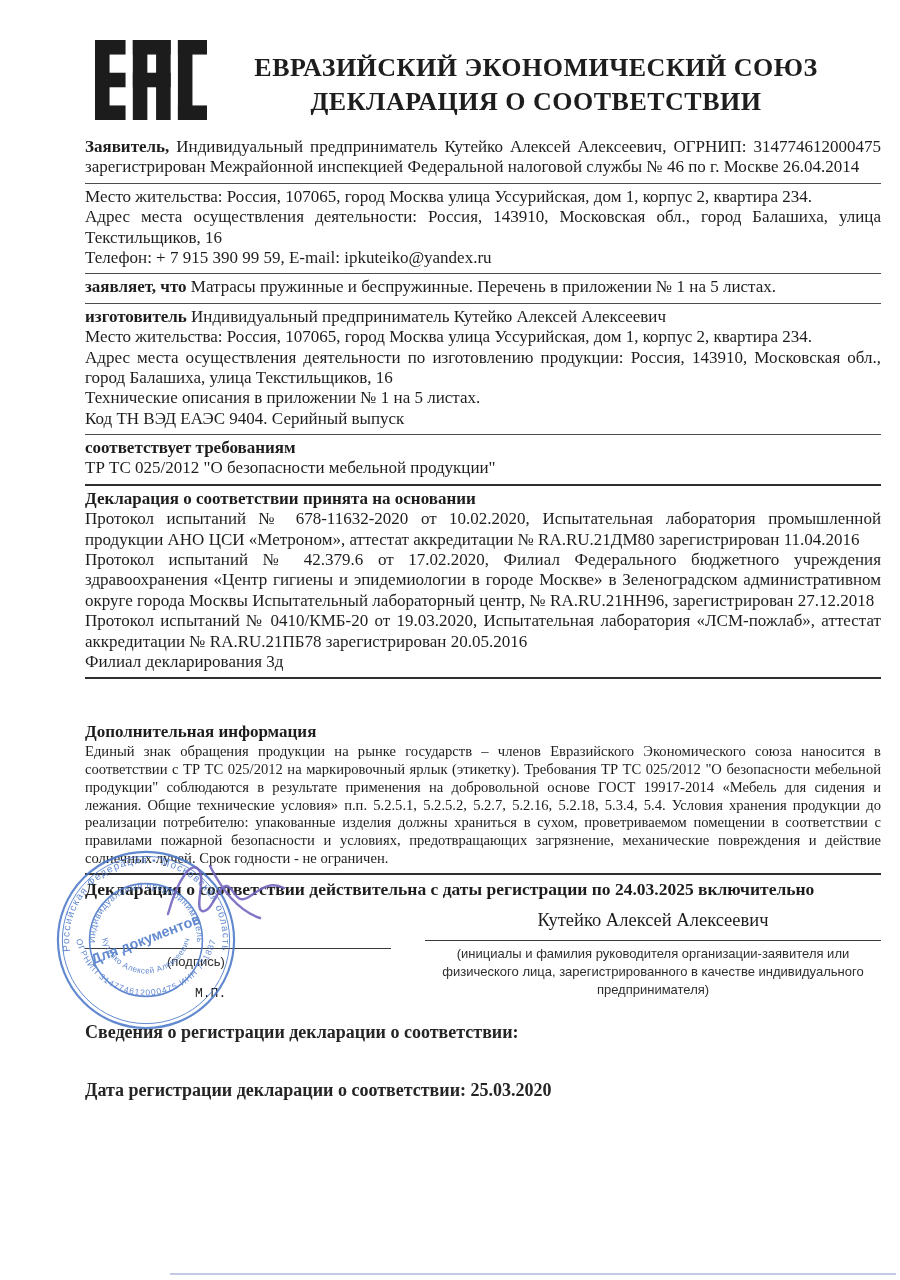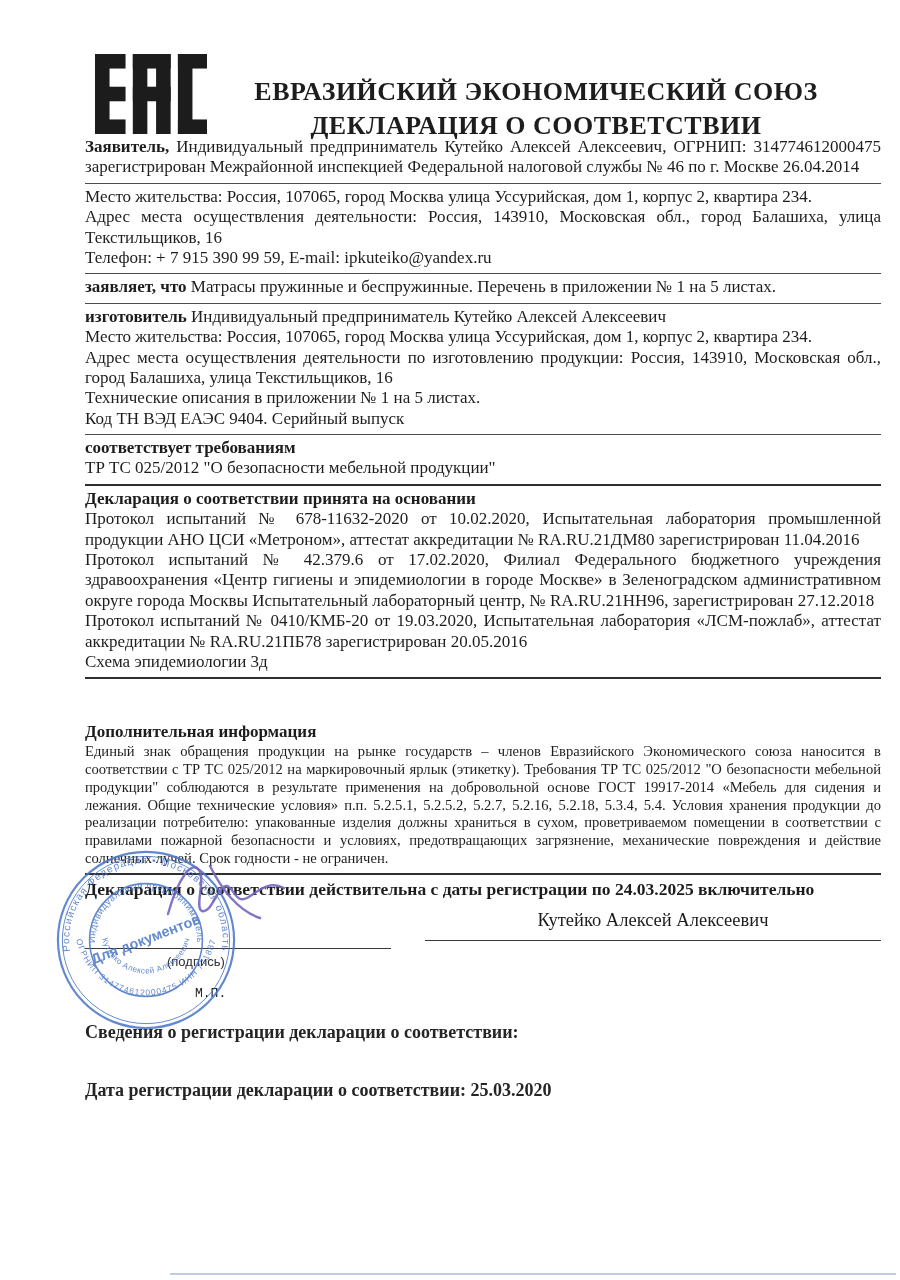--- a/index.html
+++ b/index.html
@@ -1,20 +1,20 @@
 <!DOCTYPE html>
 <html lang="ru"><head>
 <meta charset="utf-8">
 <style>
   html,body{margin:0;padding:0;background:#e8e8e8;}
   .page{
     position:relative;width:900px;height:1280px;margin:0 auto;background:#ffffff;
     font-family:"Liberation Serif","DejaVu Serif",serif;color:#1d1d1d;overflow:hidden;
   }
-  .header{position:absolute;top:45px;left:95px;right:35px;display:flex;align-items:flex-end;}
+  .header{position:absolute;top:31px;left:95px;right:35px;display:flex;align-items:center;}
   .logo{width:112px;height:98px;flex:0 0 auto;}
   .titles{flex:1;text-align:center;padding-top:10px;}
   .title-line{font-size:26px;font-weight:bold;line-height:1.3;letter-spacing:.5px;}
   .content{position:absolute;top:134px;left:85px;width:796px;}
   .sec{padding:3px 0 5px;text-align:justify;font-size:17px;line-height:1.2;}
   .sec p{margin:0;}
   .lead{font-weight:bold;}
   .rule{height:0;border-top:1.5px solid #4c4c4c;}
   .rule.thick{border-top:2px solid #2e2e2e;}
   .heading{font-weight:bold;text-align:left;}
@@ -103,41 +103,42 @@
       <p>ТР ТС 025/2012 "О безопасности мебельной продукции"</p>
     </div>
 
     <div class="rule thick"></div>
 
     <div class="sec">
       <p class="heading">Декларация о соответствии принята на основании</p>
       <p>Протокол испытаний № 678-11632-2020 от 10.02.2020, Испытательная лаборатория промышленной продукции АНО ЦСИ «Метроном», аттестат аккредитации № RA.RU.21ДМ80 зарегистрирован 11.04.2016</p>
       <p>Протокол испытаний № 42.379.6 от 17.02.2020, Филиал Федерального бюджетного учреждения здравоохранения «Центр гигиены и эпидемиологии в городе Москве» в Зеленоградском административном округе города Москвы Испытательный лабораторный центр, № RA.RU.21НН96, зарегистрирован 27.12.2018</p>
       <p>Протокол испытаний № 0410/КМБ-20 от 19.03.2020, Испытательная лаборатория «ЛСМ-пожлаб», аттестат аккредитации № RA.RU.21ПБ78 зарегистрирован 20.05.2016</p>
-      <p>Схема эпидемиологии 3д</p>
+      <p>Филиал декларирования 3д</p>
     </div>
 
     <div class="rule thick"></div>
 
     <div class="sec addl">
       <p class="heading" style="font-size:17px;">Дополнительная информация</p>
       <p>Единый знак обращения продукции на рынке государств – членов Евразийского Экономического союза наносится в соответствии с  ТР ТС 025/2012 на маркировочный ярлык (этикетку). Требования ТР ТС 025/2012 "О безопасности мебельной продукции" соблюдаются в результате применения на добровольной основе ГОСТ 19917-2014 «Мебель для сидения и лежания. Общие технические условия» п.п. 5.2.5.1, 5.2.5.2, 5.2.7, 5.2.16, 5.2.18, 5.3.4, 5.4. Условия хранения продукции до реализации потребителю: упакованные изделия должны храниться в сухом, проветриваемом помещении в соответствии с правилами пожарной безопасности и условиях, предотвращающих загрязнение, механические повреждения и действие солнечных лучей.  Срок годности - не ограничен.</p>
     </div>
 
     <div class="rule thick"></div>
 
     <div class="validity">Декларация о соответствии  действительна с даты регистрации по 24.03.2025 включительно</div>
 
     <div class="sigrow">
       <div class="sig-line-left"></div>
       <div class="cap sig-cap-left">(подпись)</div>
       <div class="mp">М.П.</div>
       <div class="sig-right">
         <div class="sig-name">Кутейко Алексей Алексеевич</div>
         <div class="sig-line-right"></div>
+        <div class="cap sig-cap-right">(инициалы и фамилия руководителя организации-заявителя или физического лица, зарегистрированного в качестве индивидуального предпринимателя)</div>
       </div>
     </div>
 
     <div class="reg">
       <p>Сведения о регистрации декларации о соответствии:</p>
       <p>Дата регистрации декларации о соответствии: 25.03.2020</p>
     </div>
 
   </div>
 

